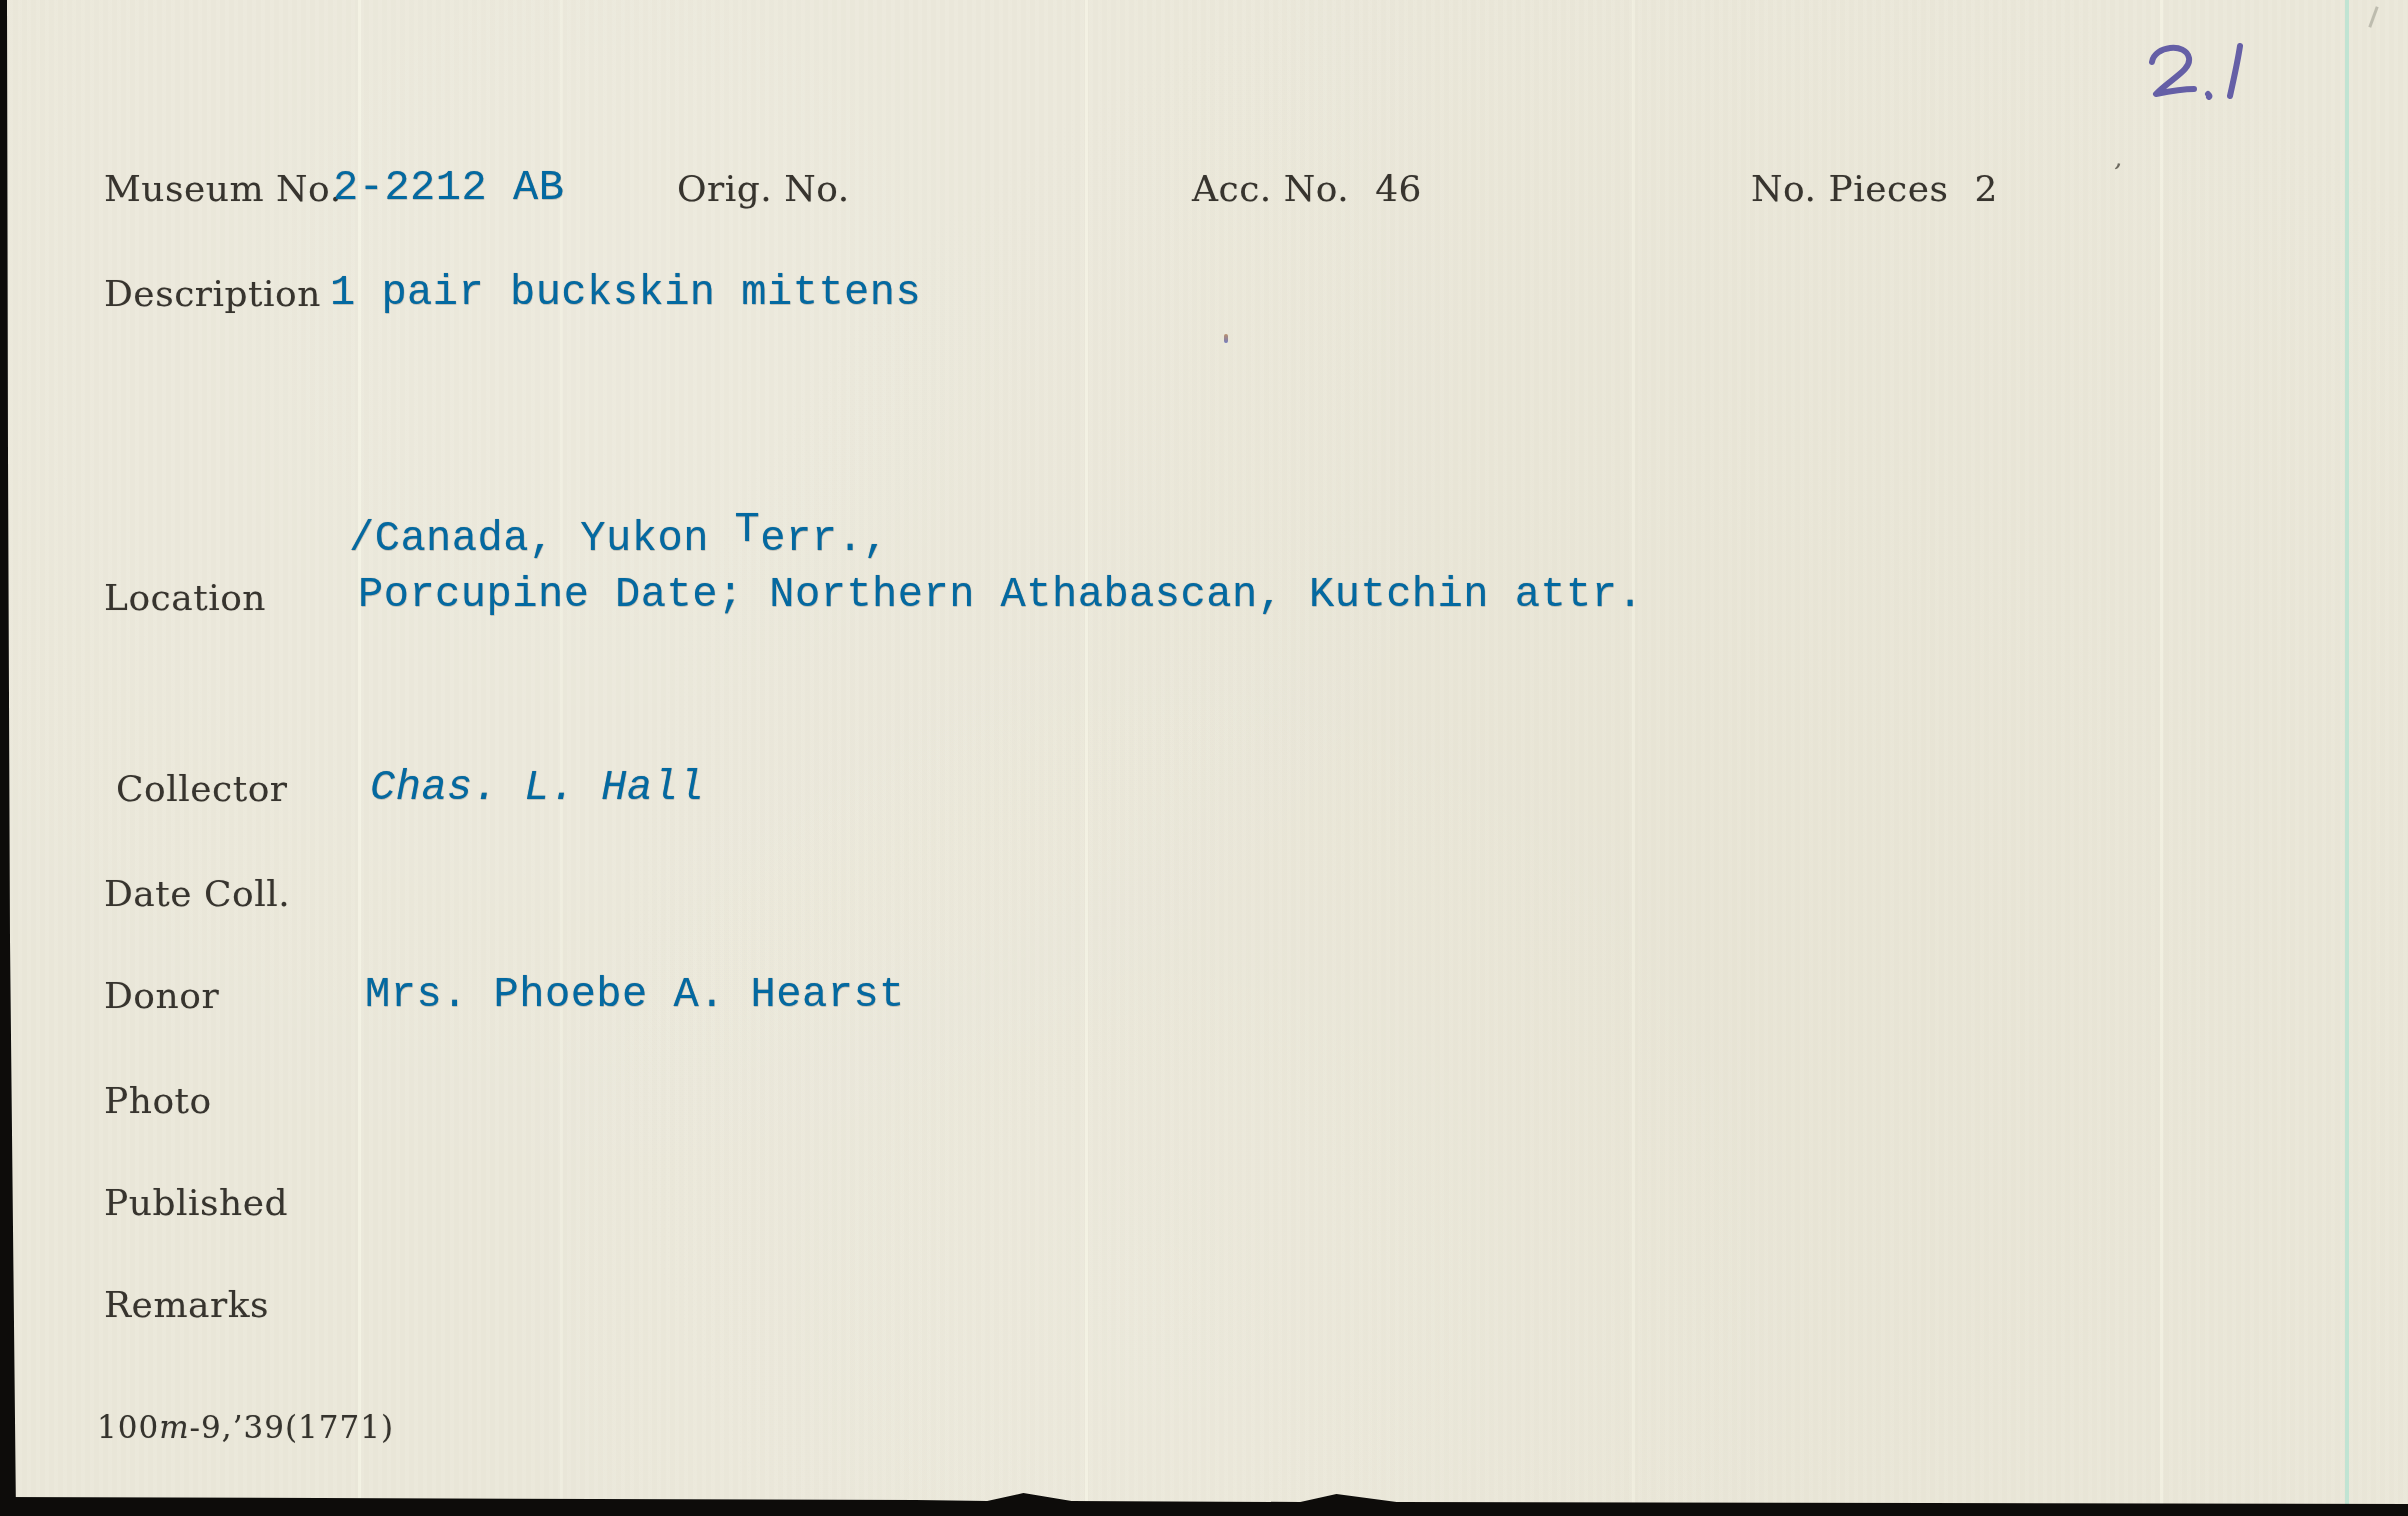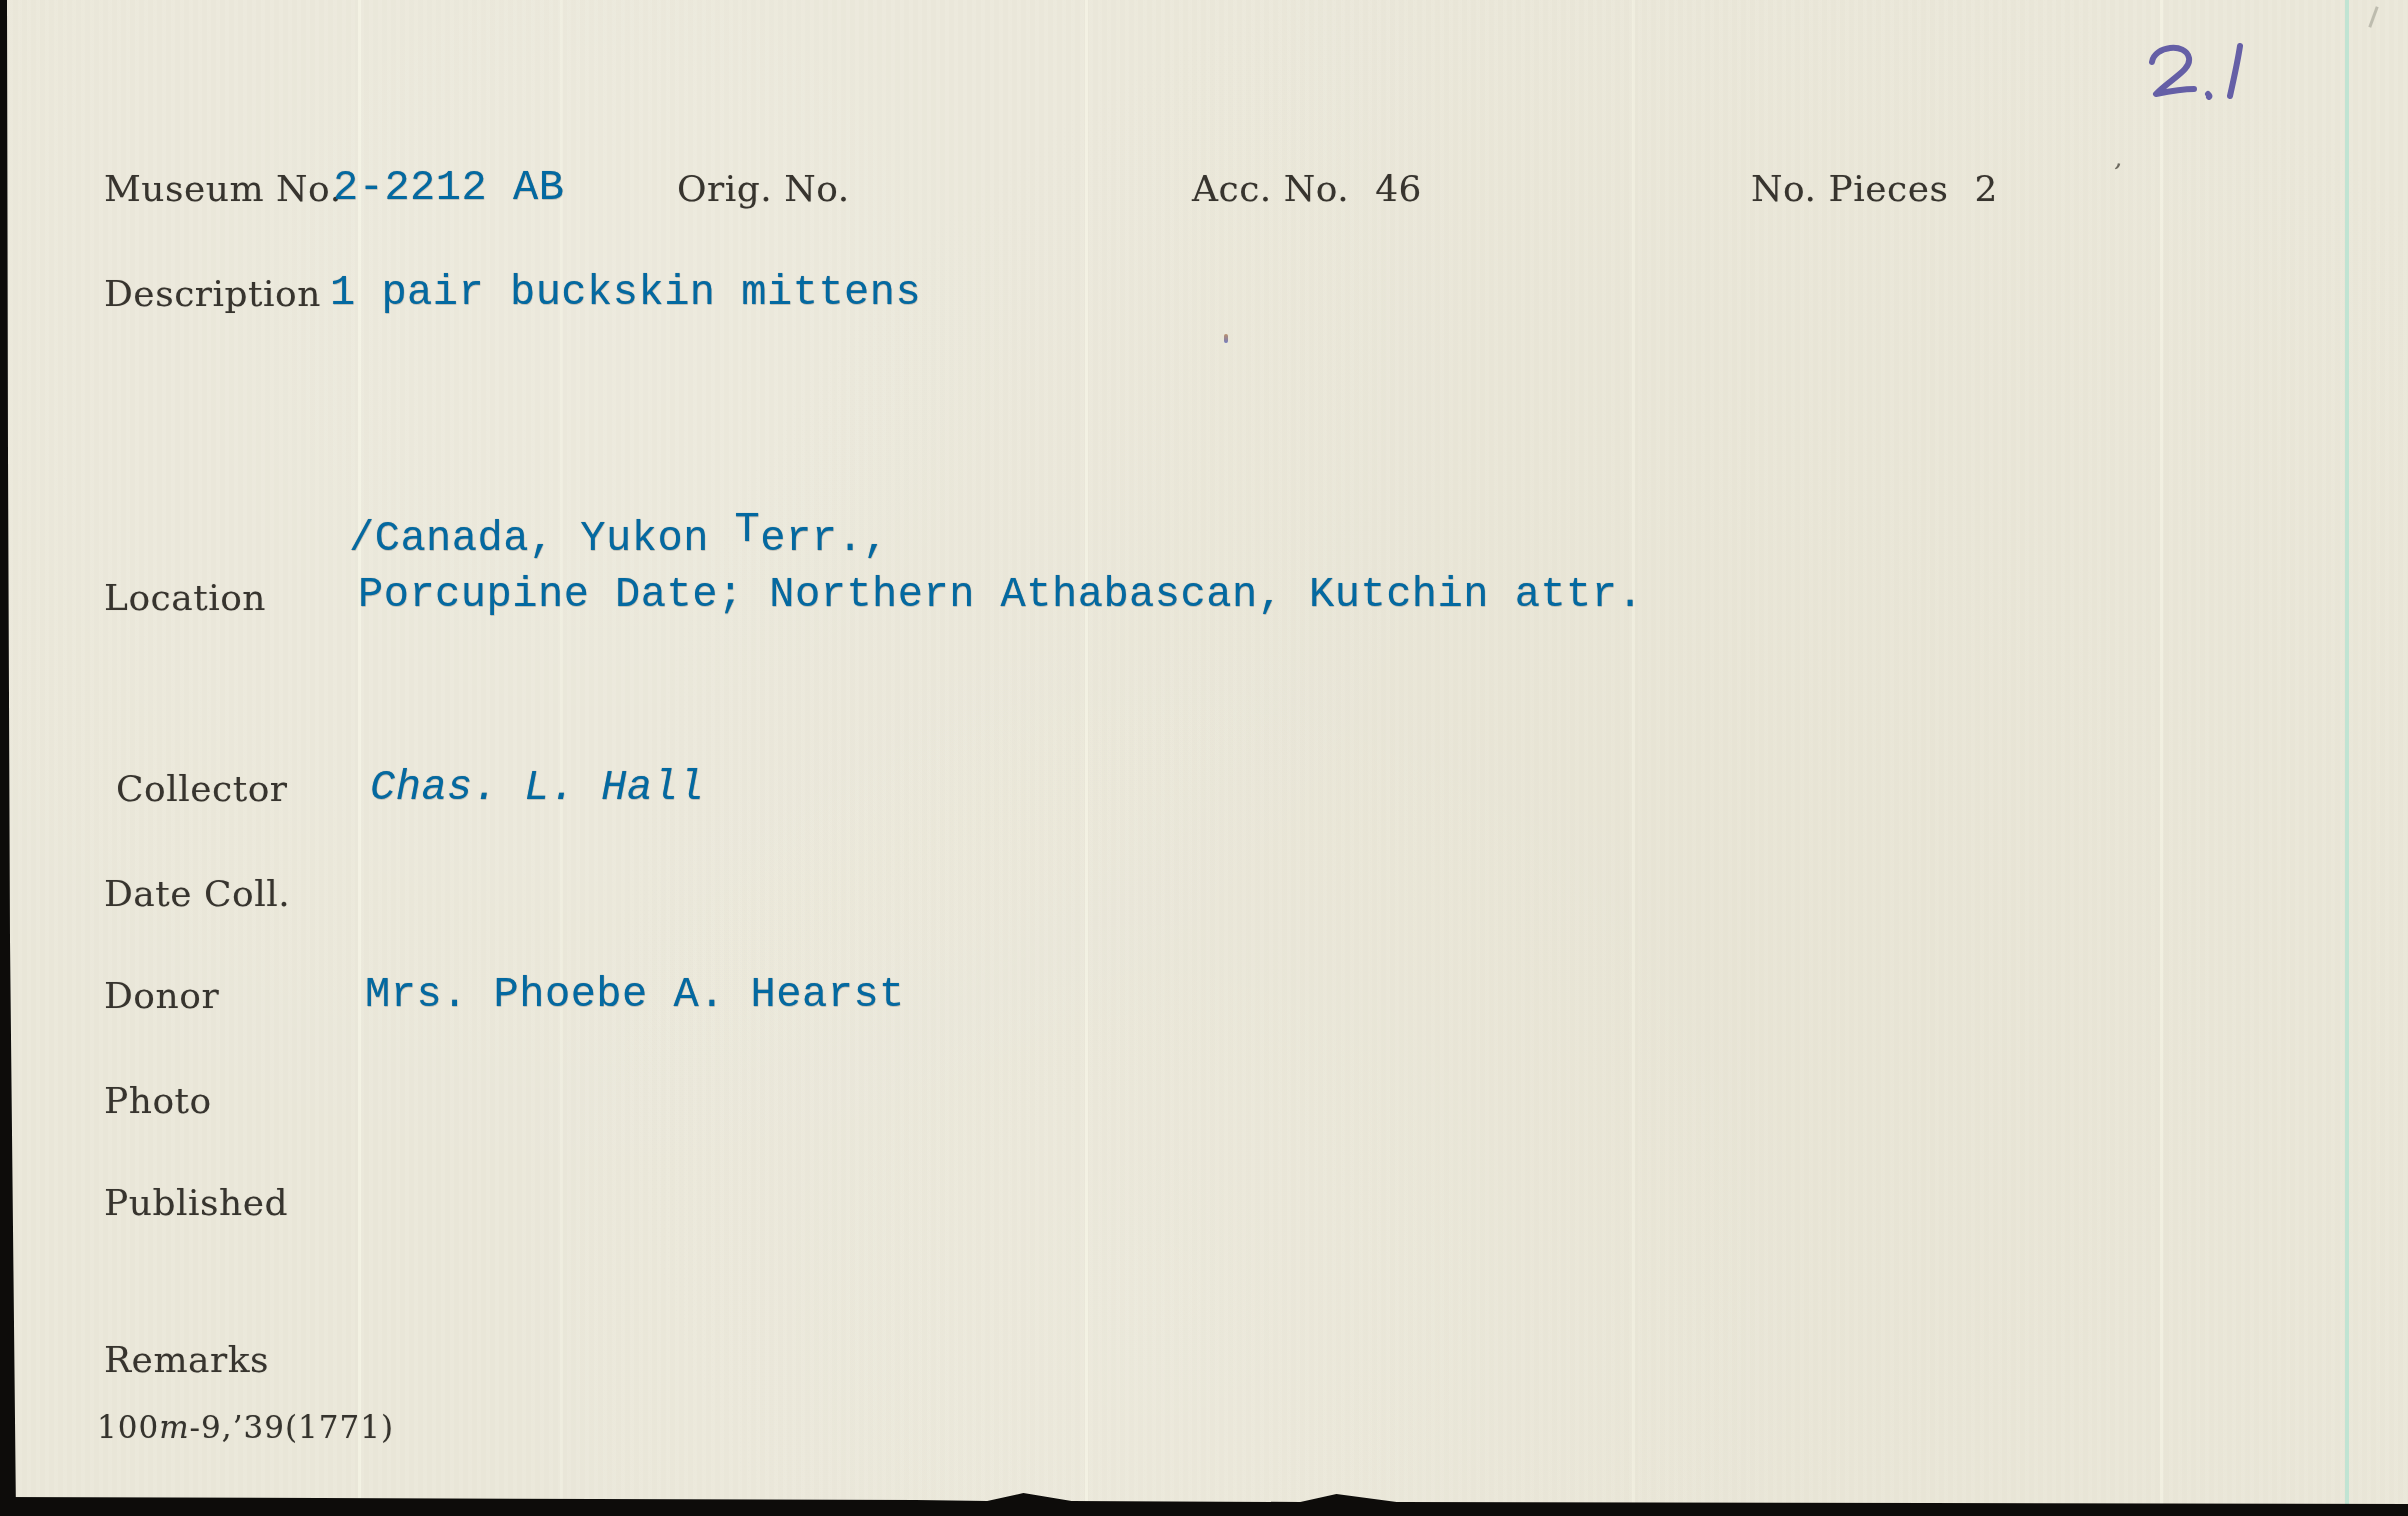--- a/index.html
+++ b/index.html
@@ -100,21 +100,21 @@
 <span class="plabel" style="left:104px;top:771px;margin-left:12px;">Collector</span>
 <span class="typed" style="left:370px;top:767px;font-style:italic;">Chas. L. Hall</span>
 
 <span class="plabel" style="left:104px;top:876px;">Date Coll.</span>
 
 <span class="plabel" style="left:104px;top:978px;">Donor</span>
 <span class="typed" style="left:365px;top:974px;">Mrs. Phoebe A. Hearst</span>
 
 <span class="plabel" style="left:104px;top:1083px;">Photo</span>
 <span class="plabel" style="left:104px;top:1185px;">Published</span>
-<span class="plabel" style="left:104px;top:1342px;text-align:center;">Remarks</span>
+<span class="plabel" style="left:104px;top:1287px;text-align:center;">Remarks</span>
 
 <span class="footer-code"><span>100</span><span class="it">m</span><span>-9,’39(1771)</span></span>
 
 <div class="handwritten" aria-label="2.1">
   <svg width="150" height="96" viewBox="0 0 150 96">
     <g fill="none" stroke="#5a54a2" stroke-width="6" stroke-linecap="round" stroke-linejoin="round" opacity="0.92">
       <path d="M24 34 C26 18, 58 14, 61 30 C63 42, 44 50, 28 66 C38 64, 54 61, 66 61"></path>
       <path d="M80 66 C81 67, 82 68, 81 69"></path>
       <path d="M112 18 C110 32, 106 50, 102 68"></path>
     </g>

